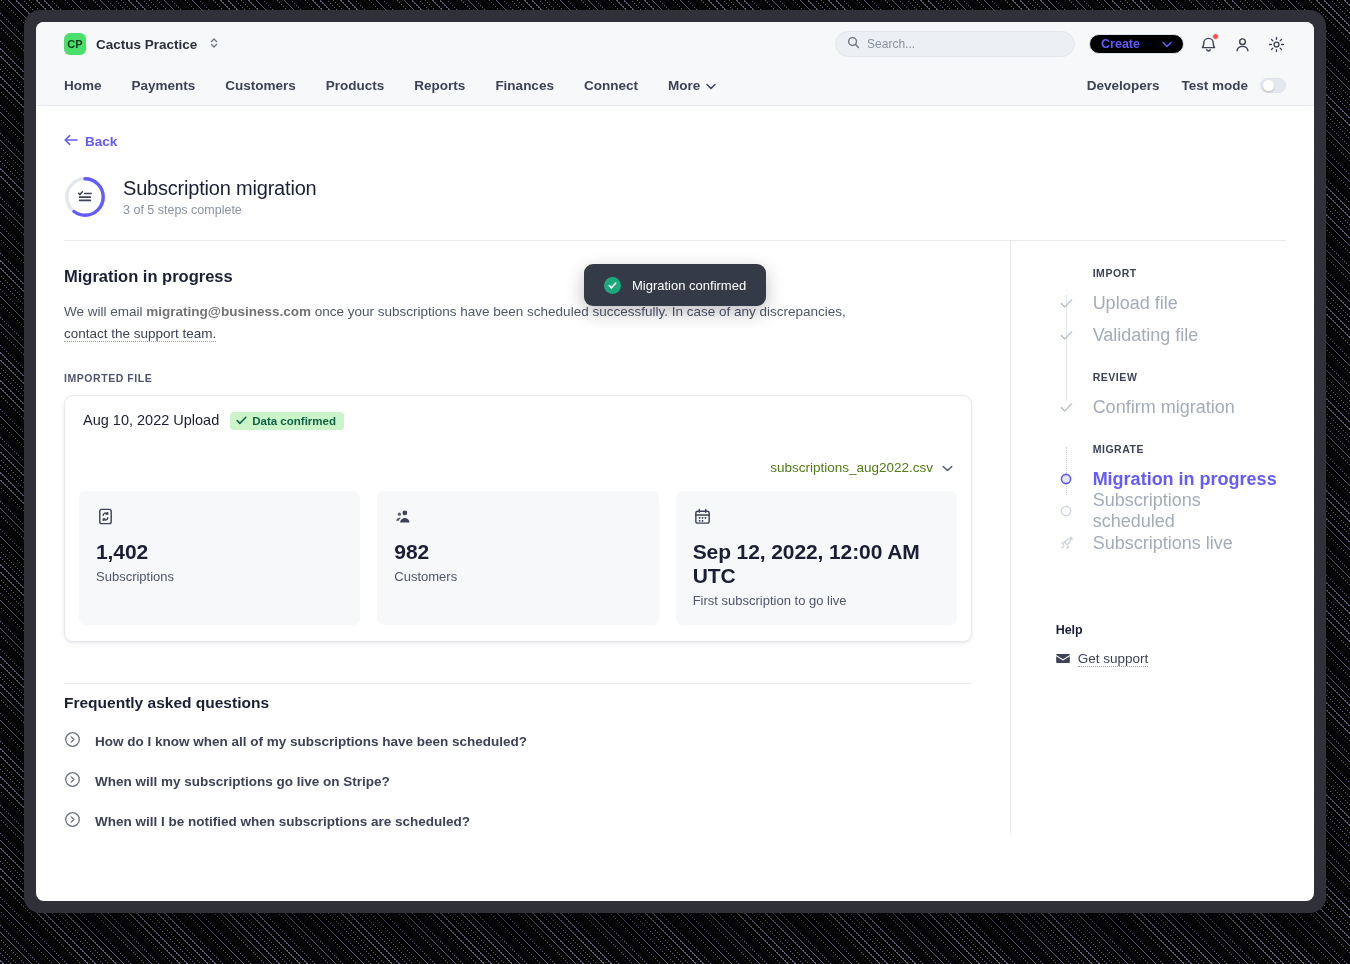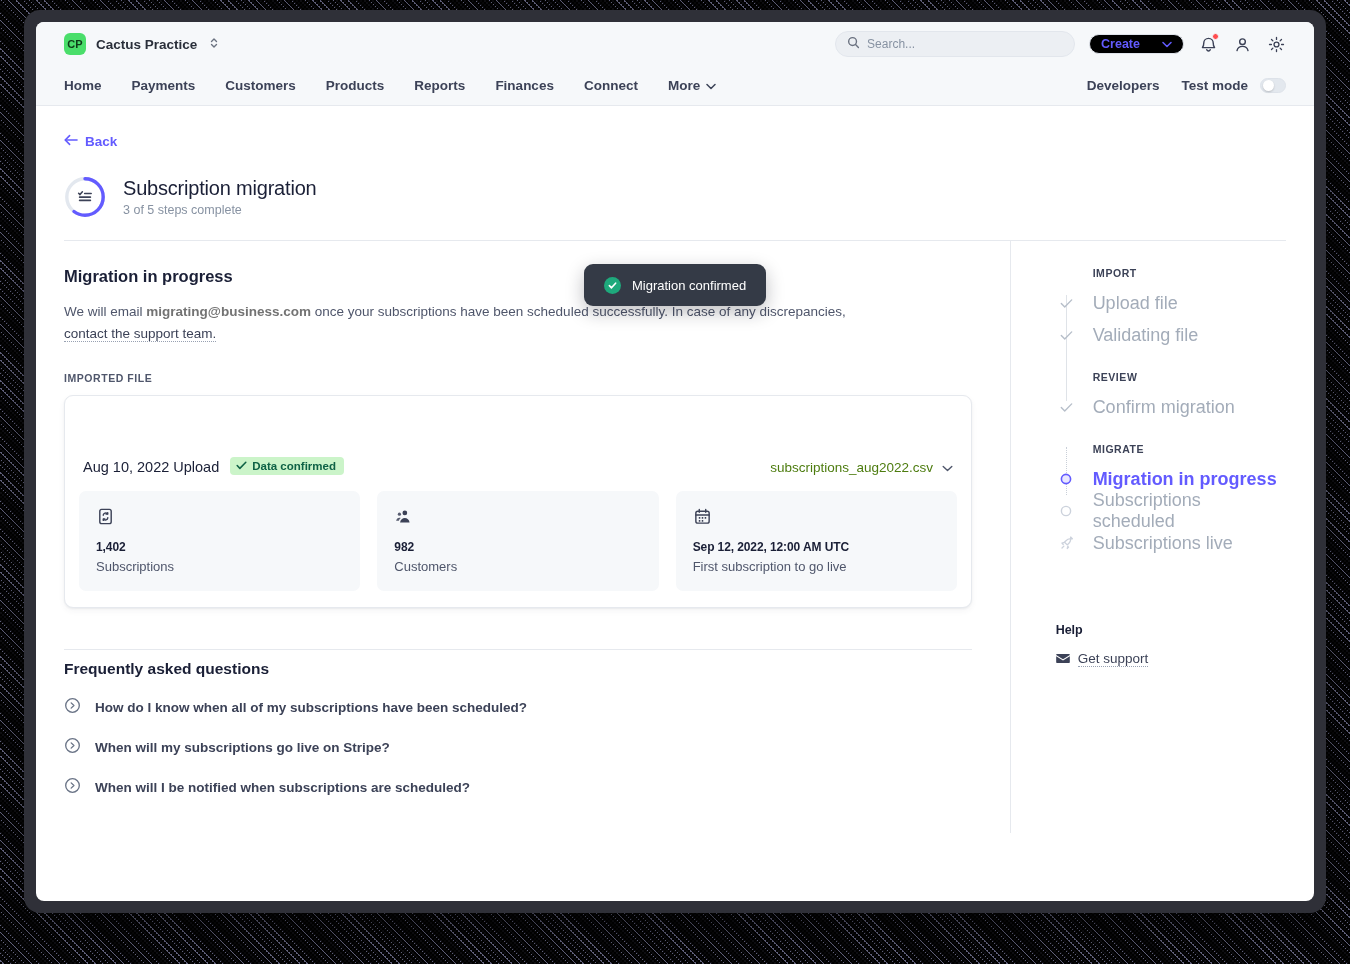--- a/index.html
+++ b/index.html
@@ -157,40 +157,40 @@
     color: #4f566b; text-transform: uppercase; margin-top: 27px;
   }
 
   .file-card {
     margin-top: 11px; background: #fff;
     border: 1px solid #e6e9ee; border-radius: 9px;
     box-shadow: 0 1px 2px rgba(60,66,87,.07), 0 3px 6px rgba(60,66,87,.05);
     padding: 16px 14px 16px 14px;
     width: 908px;
   }
-  .file-head { display: flex; align-items: flex-end; padding: 0 4px 0 4px; }
+  .file-head { display: flex; align-items: flex-start; padding: 0 4px 0 4px; }
   .file-date { font-size: 14.5px; color: #1a1f36; font-weight: 400; }
   .badge {
     margin-left: 11px;
     background: #cbf4c9; color: #0e6245;
     border-radius: 4px; padding: 3px 8px 3px 6px;
     font-size: 11.5px; font-weight: 700;
     display: inline-flex; align-items: center; gap: 5px;
   }
   .file-name {
     margin-left: auto; display: flex; align-items: center; gap: 9px;
     font-size: 13.5px; color: #4d7c0f; cursor: pointer; margin-top: 48px;
   }
   .stats { display: flex; gap: 17px; margin-top: 16px; }
   .stat {
     flex: 1; background: #f6f8fa; border-radius: 7px;
     padding: 16px 17px 17px 17px;
   }
   .stat-icon { color: #3c4257; height: 20px; margin-bottom: 13px; }
-  .stat-value { font-size: 12px; font-weight: 700; color: #1a1f36; letter-spacing: -.1px; }
+  .stat-value { font-size: 21px; font-weight: 700; color: #1a1f36; letter-spacing: -.1px; }
   .stat-label { font-size: 13px; color: #4f566b; margin-top: 5px; }
 
   .divider { border-top: 1px solid #e6e9ee; margin: 41px 0 0 0; width: 908px; }
   .faq-title { font-size: 15.5px; font-weight: 700; color: #1a1f36; margin-top: 10px; }
   .faq-item {
     display: flex; align-items: center; gap: 14px;
     margin-top: 19px; cursor: pointer;
   }
   .faq-text { font-size: 13.5px; color: #3c4257; font-weight: 600; }
 

